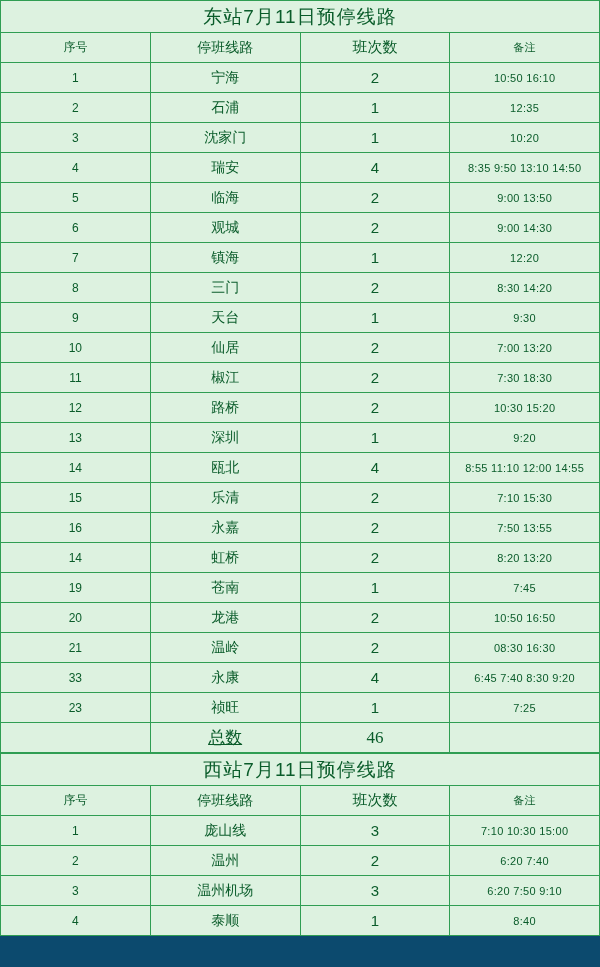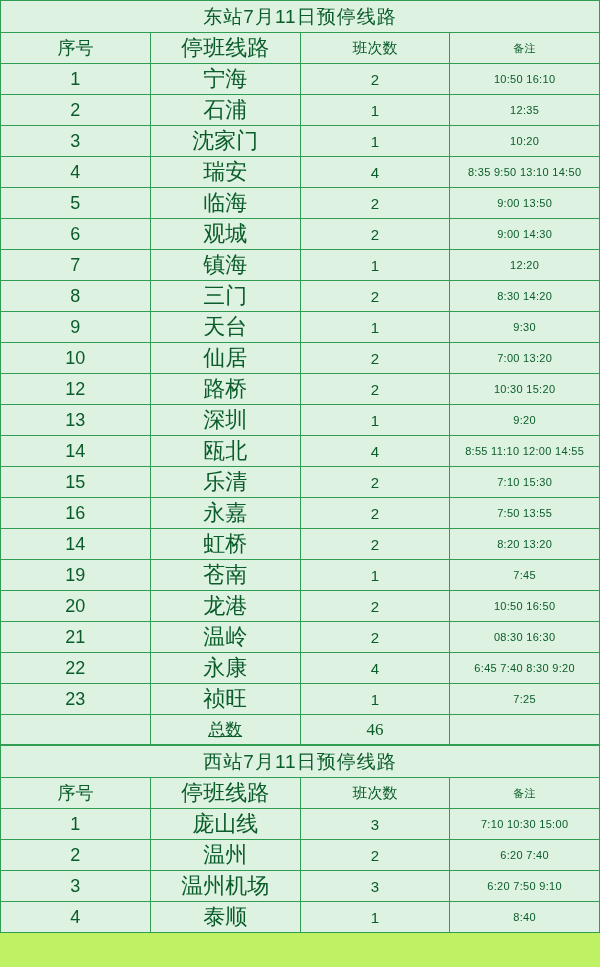--- a/index.html
+++ b/index.html
@@ -10,21 +10,21 @@
   body {
     width: 600px;
     height: 967px;
     font-family: "Liberation Sans", sans-serif;
     color: #0b3d1f;
     overflow: hidden;
   }
   .page {
     width: 600px;
     height: 967px;
-    background: #bef264;
+    background: #0c4a6e;
     box-sizing: border-box;
   }
   table.sheet {
     border-collapse: collapse;
     width: 600px;
     table-layout: fixed;
   }
   table.sheet td, table.sheet th {
     border: 1px solid #2f9e53;
     background: #ddf2e0;
@@ -43,25 +43,25 @@
   .head-cell {
     height: 29px;
     font-size: 17px;
     font-weight: bold;
   }
   .body-row td {
     height: 29px;
   }
   .c-idx {
     width: 90px;
-    font-size: 18px;
+    font-size: 12px;
   }
   .c-line {
     width: 175px;
-    font-size: 22px;
+    font-size: 14px;
   }
   .c-count {
     width: 130px;
     font-size: 15px;
   }
   .c-note {
     width: 205px;
     font-size: 11px;
     letter-spacing: 0.3px;
   }
@@ -148,20 +148,26 @@
         <td class="c-count">1</td>
         <td class="c-note">9:30</td>
       </tr>
       <tr class="body-row">
         <td class="c-idx">10</td>
         <td class="c-line">仙居</td>
         <td class="c-count">2</td>
         <td class="c-note">7:00 13:20</td>
       </tr>
       <tr class="body-row">
+        <td class="c-idx">11</td>
+        <td class="c-line">椒江</td>
+        <td class="c-count">2</td>
+        <td class="c-note">7:30 18:30</td>
+      </tr>
+      <tr class="body-row">
         <td class="c-idx">12</td>
         <td class="c-line">路桥</td>
         <td class="c-count">2</td>
         <td class="c-note">10:30 15:20</td>
       </tr>
       <tr class="body-row">
         <td class="c-idx">13</td>
         <td class="c-line">深圳</td>
         <td class="c-count">1</td>
         <td class="c-note">9:20</td>
@@ -202,21 +208,21 @@
         <td class="c-count">2</td>
         <td class="c-note">10:50 16:50</td>
       </tr>
       <tr class="body-row">
         <td class="c-idx">21</td>
         <td class="c-line">温岭</td>
         <td class="c-count">2</td>
         <td class="c-note">08:30 16:30</td>
       </tr>
       <tr class="body-row">
-        <td class="c-idx">22</td>
+        <td class="c-idx">33</td>
         <td class="c-line">永康</td>
         <td class="c-count">4</td>
         <td class="c-note">6:45 7:40 8:30 9:20</td>
       </tr>
       <tr class="body-row">
         <td class="c-idx">23</td>
         <td class="c-line">祯旺</td>
         <td class="c-count">1</td>
         <td class="c-note">7:25</td>
       </tr>

